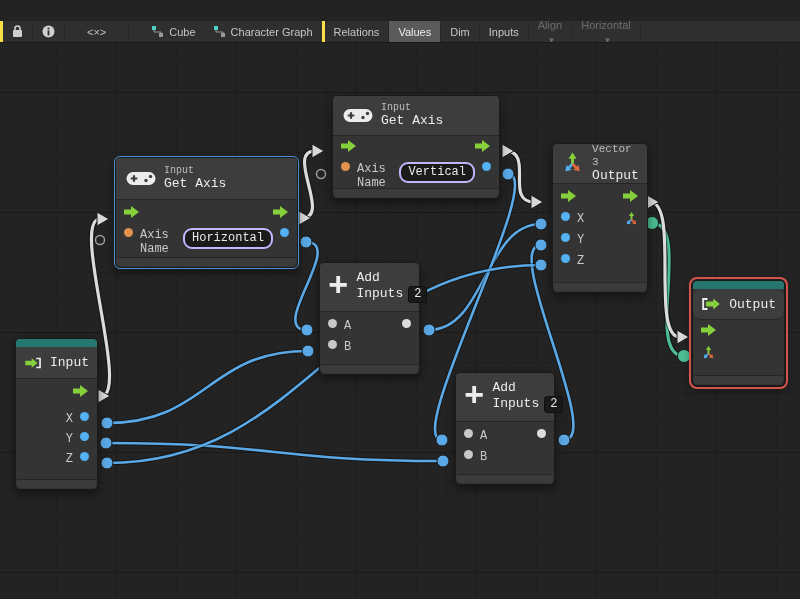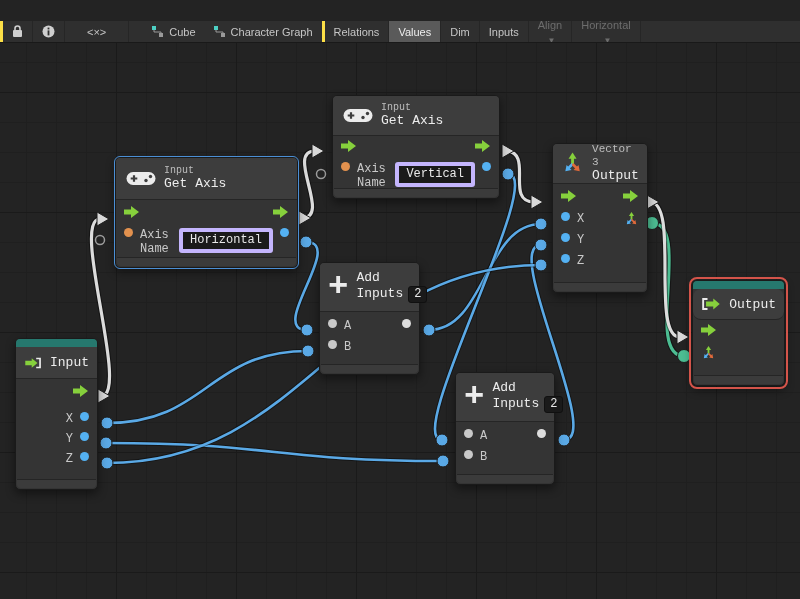--- a/index.html
+++ b/index.html
@@ -54,21 +54,21 @@
   .nfoot { position:absolute; left:1px; right:1px; bottom:1px; height:9px; background:#3b3b3b;
     border-top:1px solid #252525; border-radius:0 0 4px 4px; }
   .teal { height:8px; background:#26786e; border-radius:4px 4px 0 0; }
   .row { display:flex; align-items:flex-start; padding:0 8px; gap:7px; }
   .plabel { font-size:12px; color:#c9c9c9; }
   .dot { width:9px; height:9px; border-radius:50%; flex:0 0 auto; }
   .dot.blue { background:#54b1f2; }
   .dot.orange { background:#e2914e; }
   .dot.gray { background:#c9c9c9; }
   .dot.white { background:#dddddd; }
-  .vbox { background:#1a1a1a; border:4px solid #c4b5fd; border-radius:3px; color:#e9e9e9;
+  .vbox { background:#1a1a1a; border:2px solid #c4b5fd; border-radius:9px; color:#e9e9e9;
     font-size:12px; padding:1px 7px; line-height:15px; }
   .spacer { flex:1; }
   .countbox { background:#1a1a1a; border:1px solid #101010; border-radius:3px; color:#e9e9e9;
     font-size:12px; padding:0 5px; line-height:15px; margin-left:5px; }
   .plus { color:#ececec; font-size:34px; font-weight:bold; line-height:26px; width:30px; text-align:center; }
 </style>
 </head>
 <body>
 
 <div class="window">

